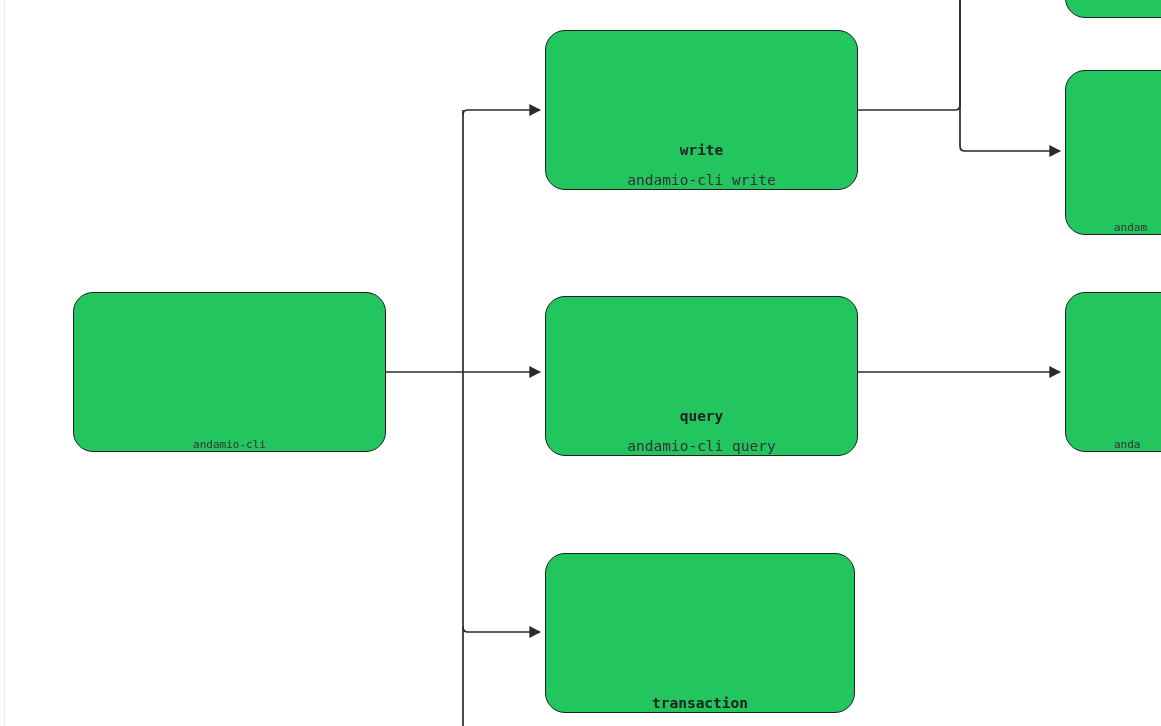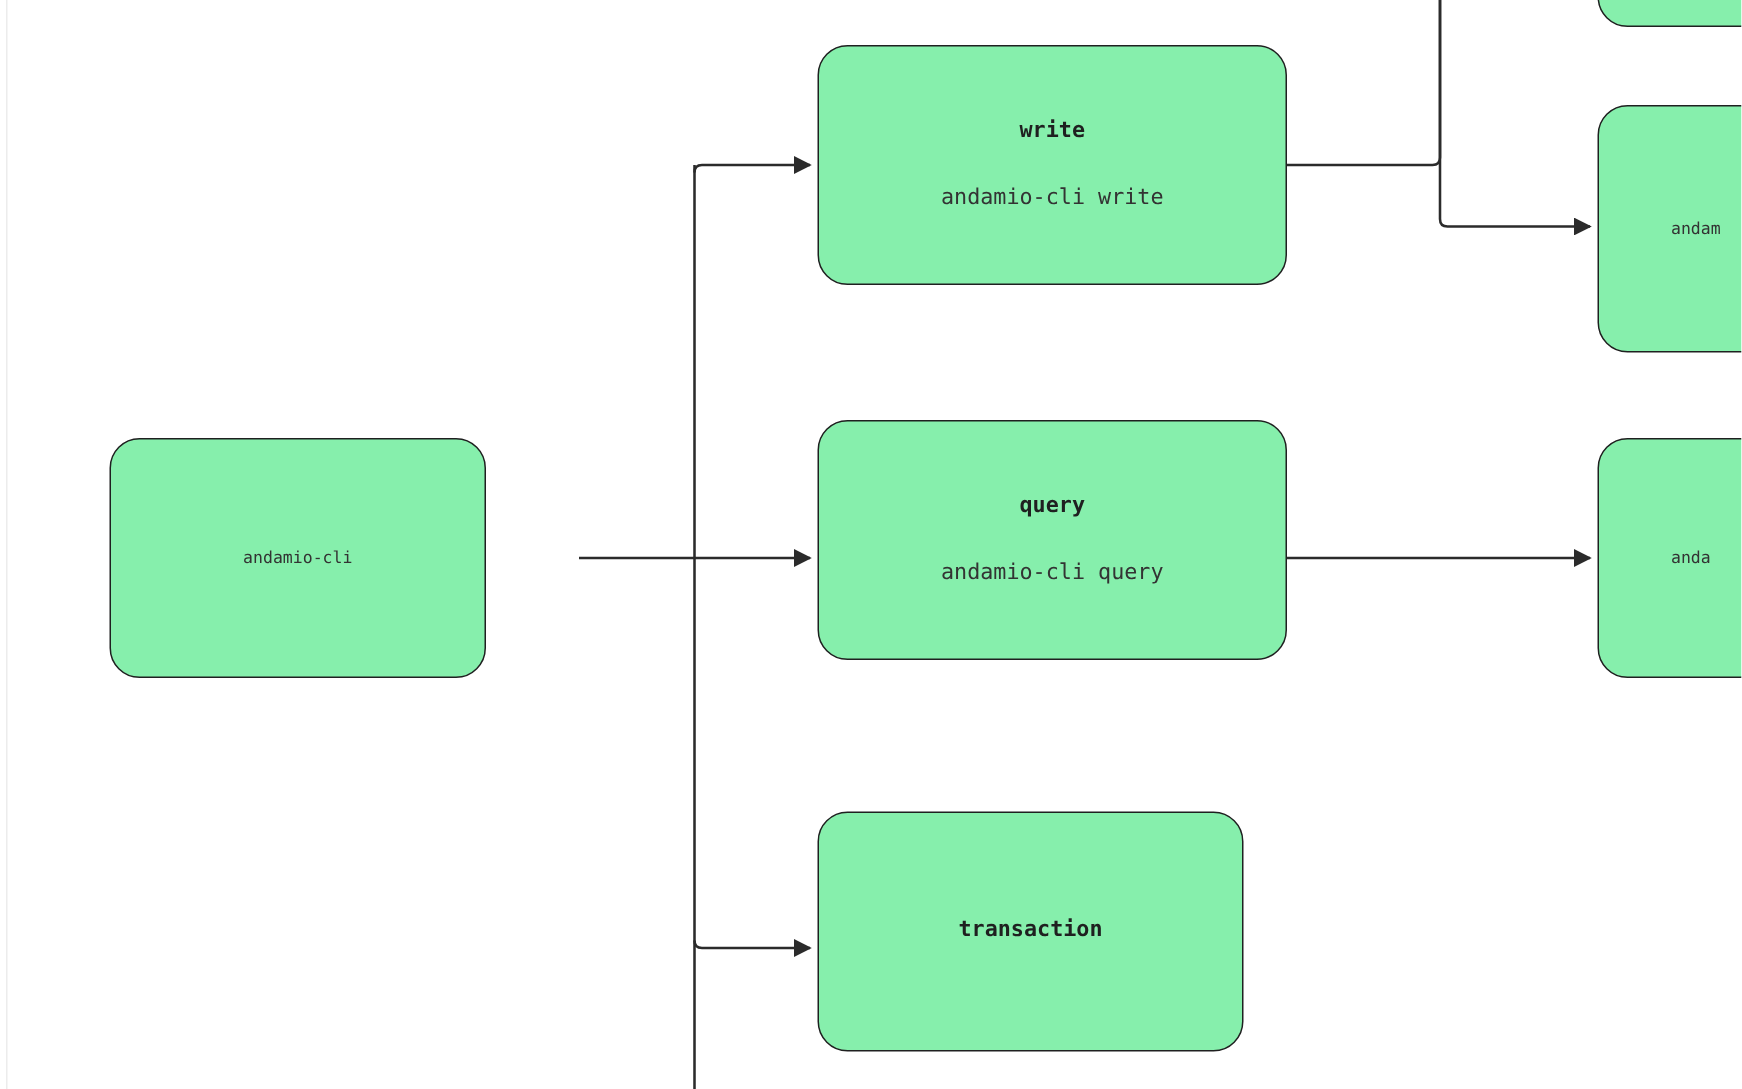--- a/index.html
+++ b/index.html
@@ -27,78 +27,78 @@
     position: absolute;
     top: 0;
     left: 4px;
     width: 1px;
     height: 726px;
     background: #ececec;
   }
   .node {
     position: absolute;
     box-sizing: border-box;
-    background: #86efac;
+    background: #22c55e;
     border: 1.8px solid #1f2020;
     border-radius: 20px;
     display: flex;
     flex-direction: column;
     align-items: center;
-    justify-content: center;
+    justify-content: flex-end;
     z-index: 2;
   }
   .node-title {
     font-family: "DejaVu Sans Mono", "Liberation Mono", monospace;
     font-weight: bold;
     font-size: 14.5px;
     color: #1f2020;
     line-height: 1.2;
     white-space: nowrap;
   }
   .node-cmd {
     font-family: "DejaVu Sans Mono", "Liberation Mono", monospace;
     font-weight: normal;
     font-size: 14.5px;
     color: #333333;
     line-height: 1.2;
     white-space: nowrap;
-    margin-top: 28px;
+    margin-top: 12px;
   }
   .node-single {
     font-family: "DejaVu Sans Mono", "Liberation Mono", monospace;
     font-weight: normal;
     font-size: 11px;
     color: #333333;
     line-height: 1.2;
     white-space: nowrap;
   }
   
   #node-root {
     left: 73px;
     top: 292px;
-    width: 251px;
+    width: 313px;
     height: 160px;
   }
   
   #node-write {
     left: 545px;
     top: 30px;
     width: 313px;
     height: 160px;
   }
   #node-query {
     left: 545px;
-    top: 280px;
+    top: 296px;
     width: 313px;
     height: 160px;
   }
   #node-transaction {
     left: 545px;
-    top: 541px;
-    width: 284px;
+    top: 553px;
+    width: 310px;
     height: 160px;
   }
   
   .node-clipped {
     left: 1065px;
     width: 313px;
     align-items: flex-start;
     padding-left: 48px;
   }
   #node-write-child-b {

